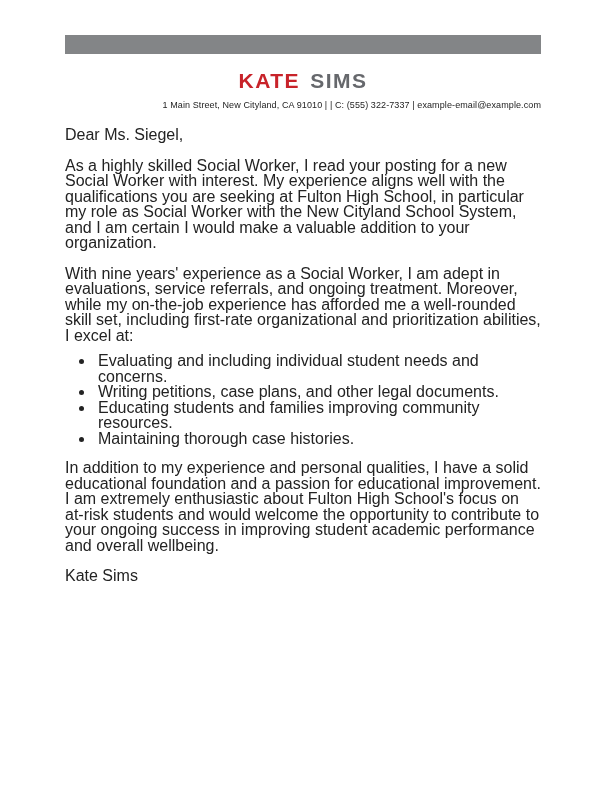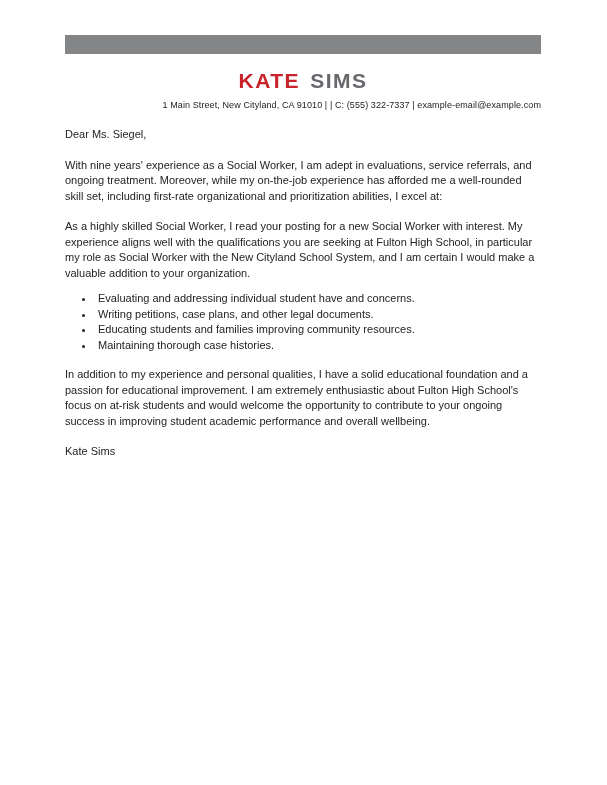--- a/index.html
+++ b/index.html
@@ -40,21 +40,21 @@
     }
     .contact {
       text-align: right;
       font-size: 9px;
       color: #232323;
       margin-top: 7px;
       letter-spacing: 0.1px;
     }
     .letter-body {
       margin-top: 17px;
-      font-size: 11px;
+      font-size: 16px;
       line-height: 15.5px;
     }
     .letter-body p {
       margin: 0 0 15px 0;
     }
     ul.bullets {
       margin: -5px 0 14px 0;
       padding-left: 30px;
       list-style-type: disc;
     }
@@ -79,26 +79,26 @@
   <div class="name">
     <span class="first">KATE</span><span class="last">SIMS</span>
   </div>
 
   <div class="contact">1 Main Street, New Cityland, CA 91010 | | C: (555) 322-7337 | example-email@example.com</div>
 
   <div class="letter-body">
 
     <p>Dear Ms. Siegel,</p>
 
+    <p>As a highly skilled Social Worker, I read your posting for a new Social Worker with interest. My experience aligns well with the qualifications you are seeking at Fulton High School, in particular my role as Social Worker with the New Cityland School System, and I am certain I would make a valuable addition to your organization.</p>
+
     <p>With nine years' experience as a Social Worker, I am adept in evaluations, service referrals, and ongoing treatment. Moreover, while my on-the-job experience has afforded me a well-rounded skill set, including first-rate organizational and prioritization abilities, I excel at:</p>
 
-    <p>As a highly skilled Social Worker, I read your posting for a new Social Worker with interest. My experience aligns well with the qualifications you are seeking at Fulton High School, in particular my role as Social Worker with the New Cityland School System, and I am certain I would make a valuable addition to your organization.</p>
-
     <ul class="bullets">
-      <li>Evaluating and addressing individual student have and concerns.</li>
+      <li>Evaluating and including individual student needs and concerns.</li>
       <li>Writing petitions, case plans, and other legal documents.</li>
       <li>Educating students and families improving community resources.</li>
       <li>Maintaining thorough case histories.</li>
     </ul>
 
     <p>In addition to my experience and personal qualities, I have a solid educational foundation and a passion for educational improvement. I am extremely enthusiastic about Fulton High School's focus on at-risk students and would welcome the opportunity to contribute to your ongoing success in improving student academic performance and overall wellbeing.</p>
 
 
 
 

